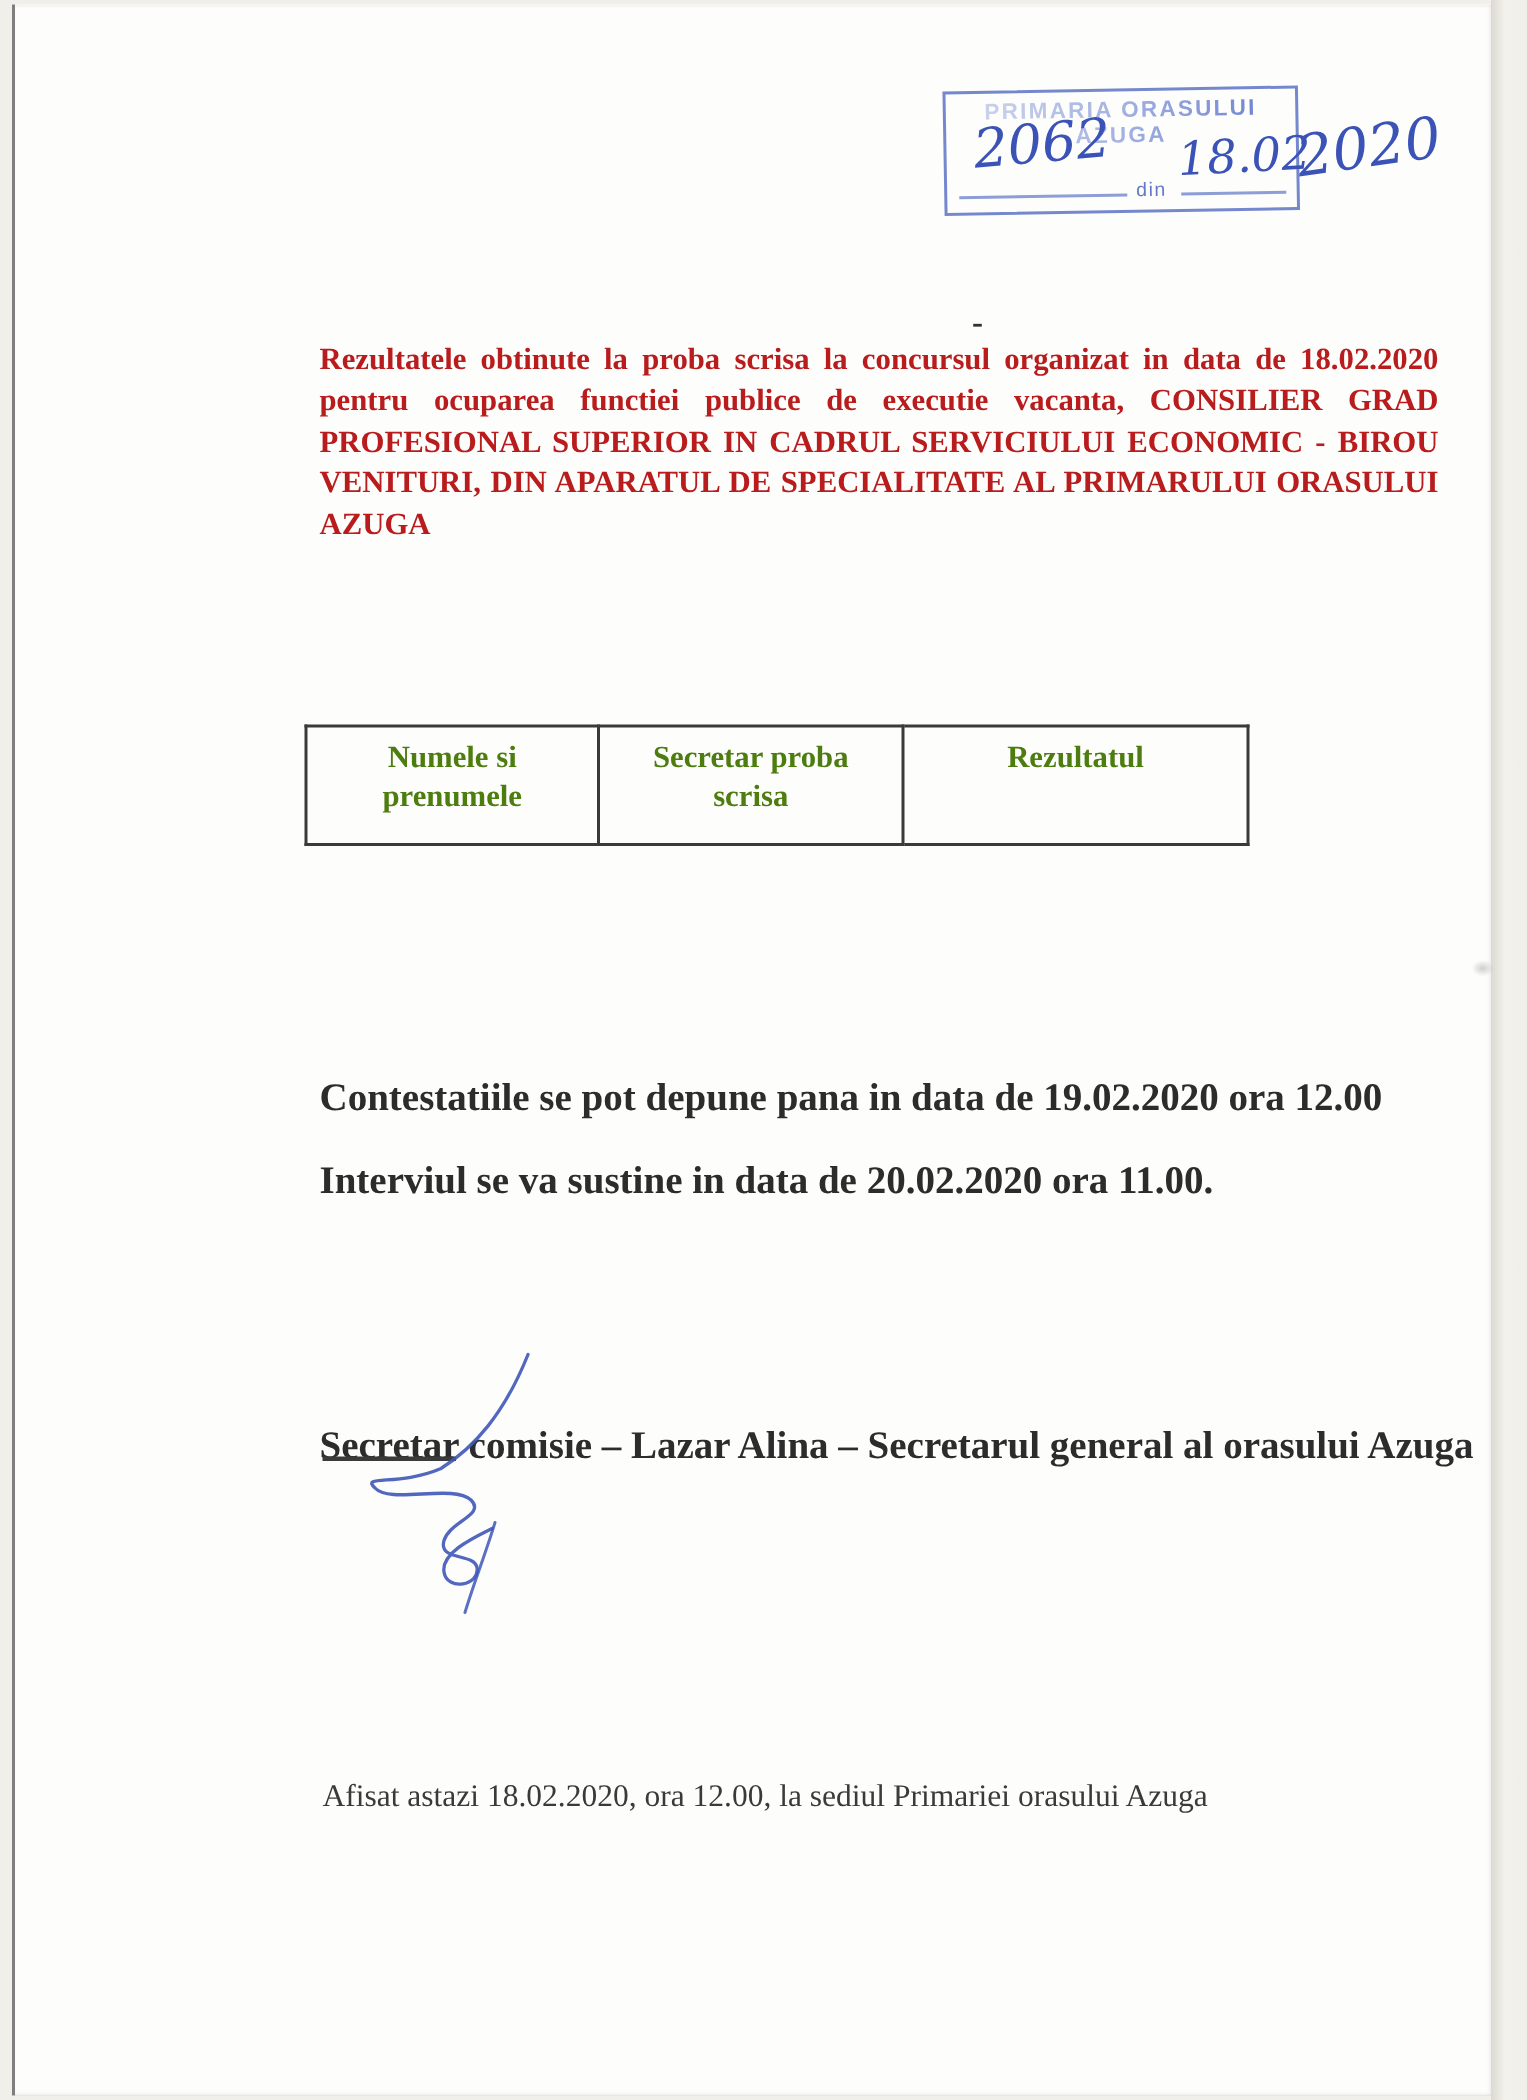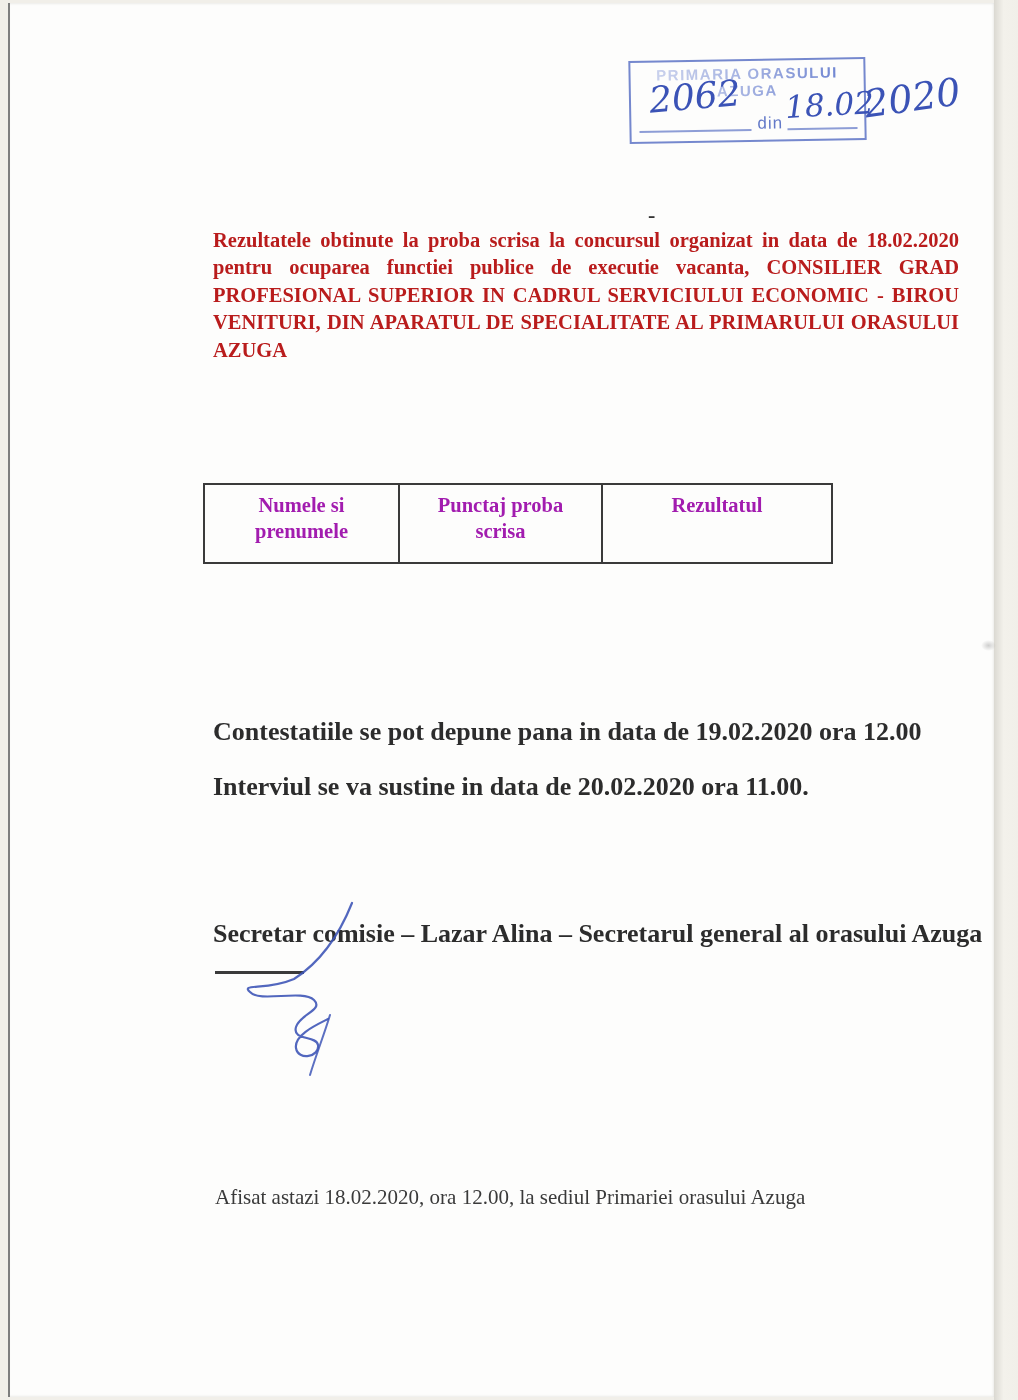--- a/index.html
+++ b/index.html
@@ -31,21 +31,21 @@
     -webkit-mask-image:linear-gradient(90deg,rgba(0,0,0,.25),rgba(0,0,0,.55) 50%,rgba(0,0,0,.95));
     mask-image:linear-gradient(90deg,rgba(0,0,0,.25),rgba(0,0,0,.55) 50%,rgba(0,0,0,.95));
   }
   .hand{
     font-family:"DejaVu Serif", serif;font-style:italic;color:#3b53b6;
   }
   .stamp-number{
     position:absolute;left:18px;top:14px;font-size:36px;transform:rotate(-4deg);
   }
   .stamp-din{
-    position:absolute;left:126px;bottom:6px;font-size:17px;color:rgba(82,106,194,.9);
+    position:absolute;left:126px;bottom:6px;font-size:13px;color:rgba(82,106,194,.9);
     letter-spacing:1px;
   }
   .stamp-line-left{
     position:absolute;left:8px;bottom:9px;width:112px;
     border-bottom:2px solid rgba(82,106,194,.65);
   }
   .stamp-line-right{
     position:absolute;left:156px;bottom:9px;width:70px;
     border-bottom:2px solid rgba(82,106,194,.65);
   }
@@ -63,36 +63,36 @@
     position:absolute;left:213px;top:227px;width:746px;
     font-weight:bold;font-size:20.5px;line-height:27.4px;
     text-align:justify;color:#b91c1c;
   }
   
   .results{
     position:absolute;left:203px;top:483px;border-collapse:collapse;
   }
   .results td{
     border:2px solid #3a3a3a;text-align:center;vertical-align:top;
-    font-weight:bold;color:#a21caf;padding:0;
+    font-weight:bold;color:#4d7c0f;padding:0;
   }
   .results .hdr{height:70px;font-size:20.5px;line-height:26px;padding-top:7px;}
   .results .cell{height:50px;font-size:20px;line-height:25px;padding-top:3px;}
   .results .result-cell{font-size:17.5px;letter-spacing:.4px;padding-top:7px;}
   .c-name{width:193px;}
   .c-score{width:201px;}
   .c-result{width:228px;margin-left:20px;}
   .pre{white-space:pre-line;}
   
   .line-bold{
     position:absolute;left:213px;font-weight:bold;font-size:26px;color:#2c2c2c;white-space:nowrap;
   }
   .contest{top:717px;}
   .interview{top:772px;}
-  .secretary{top:919px;}
+  .secretary{top:949px;}
   .sign-underline{
     position:absolute;left:215px;top:971px;width:89px;height:3px;background:#3b3b3b;
   }
   .signature{
     position:absolute;left:218px;top:893px;width:150px;height:195px;
   }
   .posted{
     position:absolute;left:215px;top:1185px;font-size:21px;color:#3a3a3a;white-space:nowrap;
   }
   .smudge{
@@ -118,21 +118,21 @@
 
 <div class="dash-mark">-</div>
 
 <div class="intro">Rezultatele obtinute la proba scrisa la concursul organizat in data de 18.02.2020 pentru ocuparea functiei publice de executie vacanta, CONSILIER GRAD PROFESIONAL SUPERIOR IN CADRUL SERVICIULUI ECONOMIC - BIROU VENITURI, DIN APARATUL DE SPECIALITATE AL PRIMARULUI ORASULUI AZUGA</div>
 
 <table class="results">
   <tbody>
       <tr>
     <td class="hdr c-name pre">Numele si
 prenumele</td>
-    <td class="hdr c-score pre">Punctaj proba
+    <td class="hdr c-score pre">Secretar proba
 scrisa</td>
     <td class="hdr c-result">Rezultatul</td>
   </tr>
 </tbody>
   </table>
 
 <div class="line-bold contest">Contestatiile se pot depune pana in data de 19.02.2020 ora 12.00</div>
 <div class="line-bold interview">Interviul se va sustine in data de 20.02.2020 ora 11.00.</div>
 <div class="line-bold secretary">Secretar comisie – Lazar Alina – Secretarul general al orasului Azuga</div>
 

